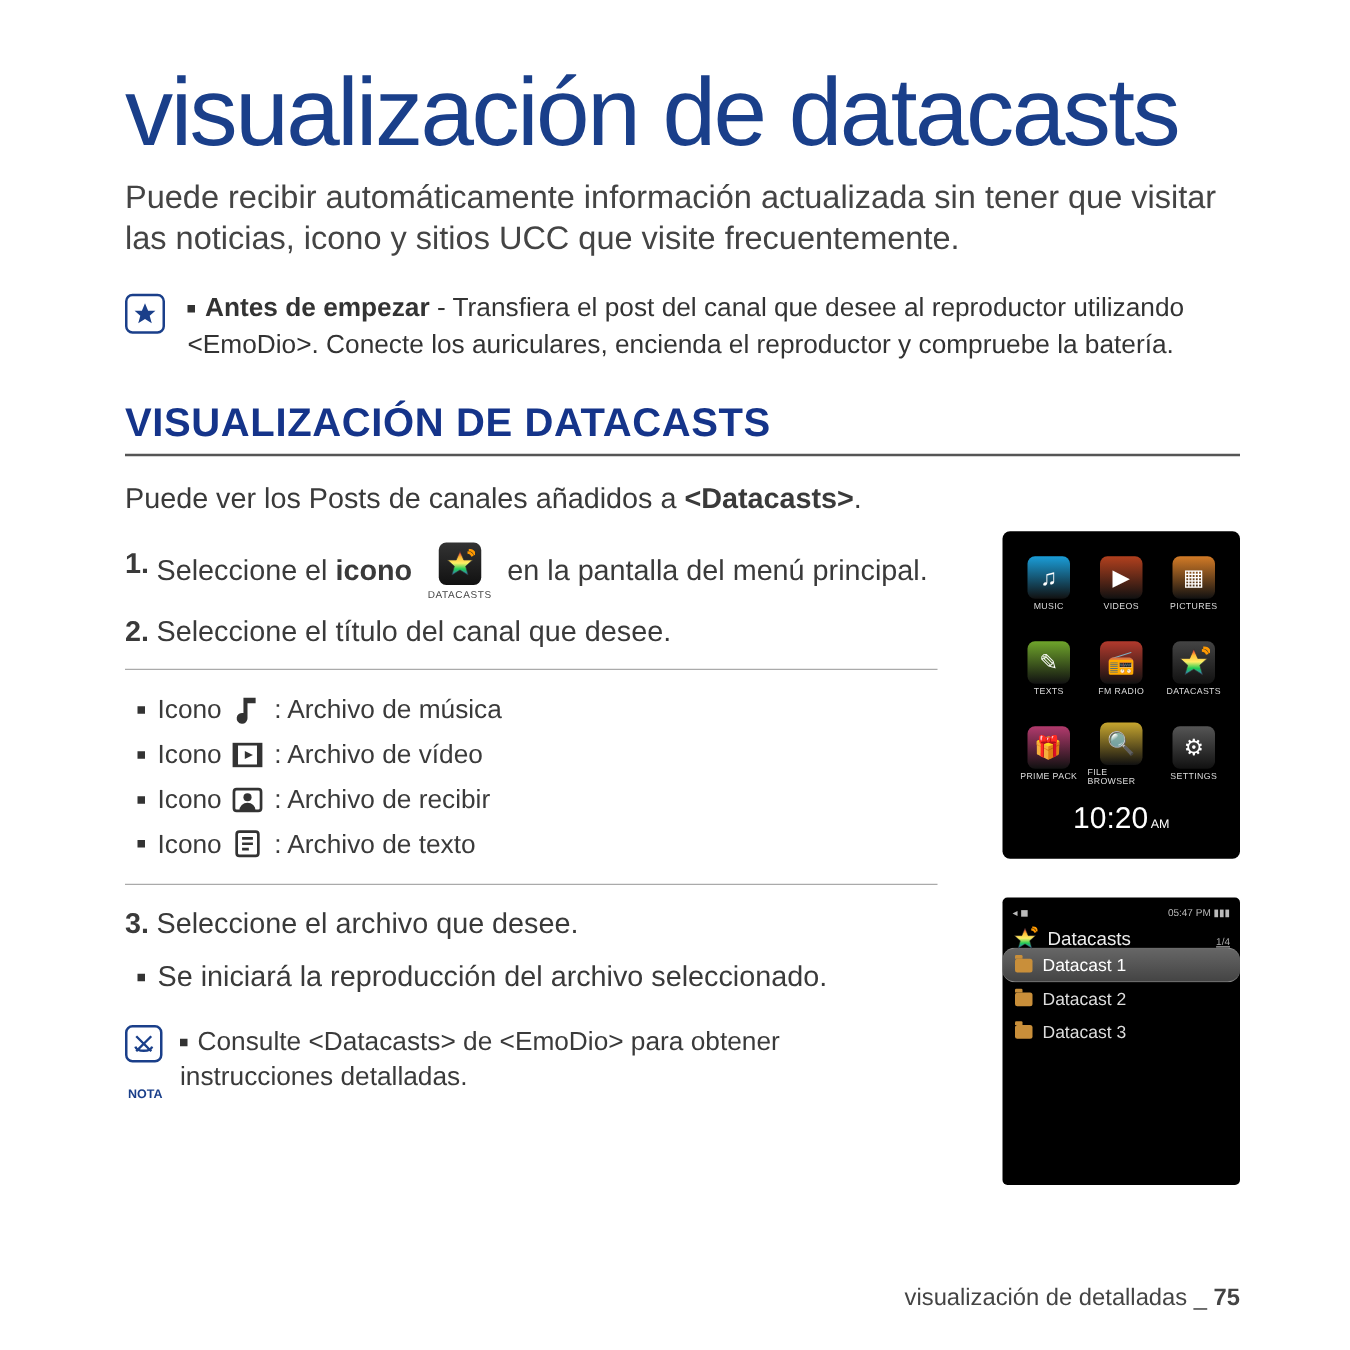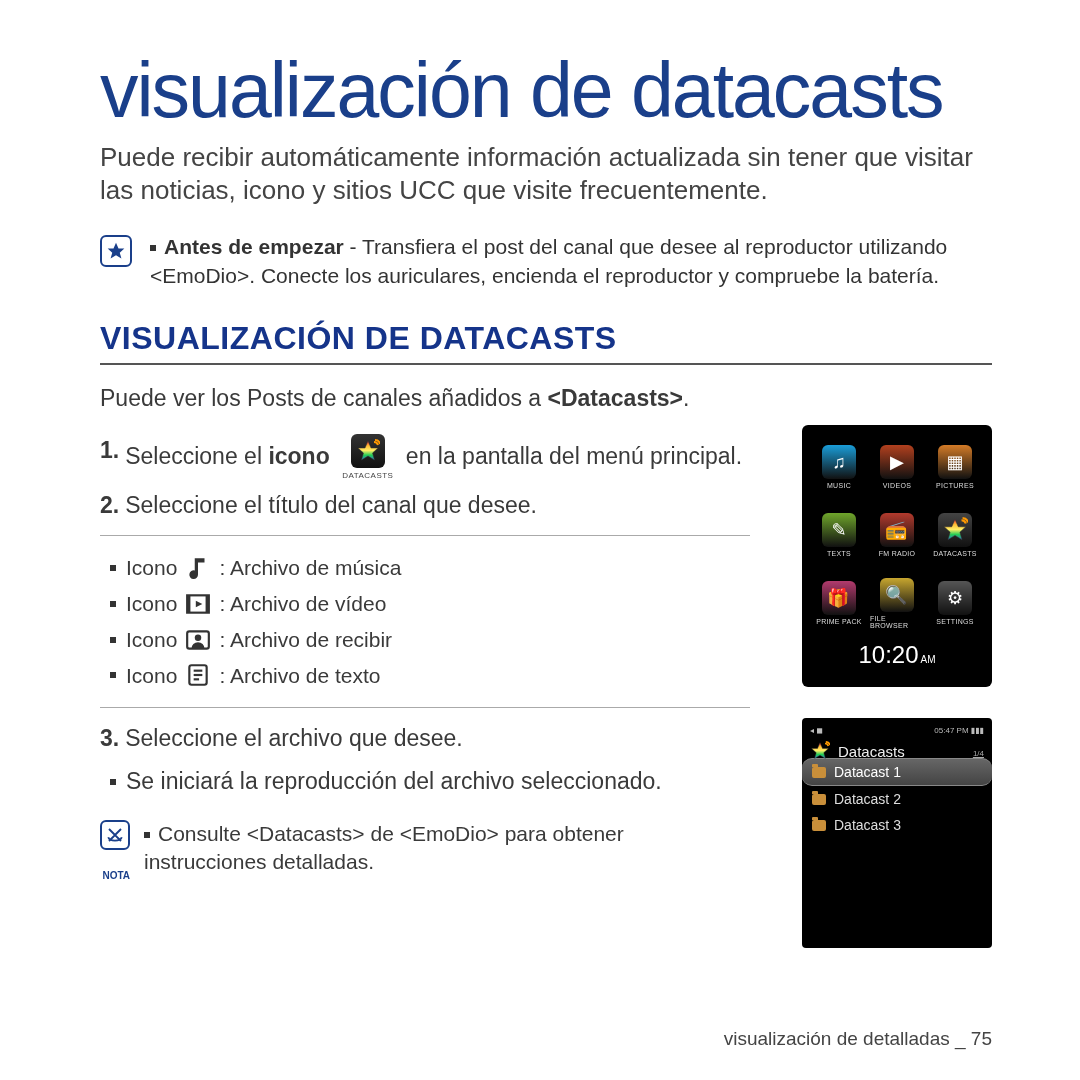--- a/index.html
+++ b/index.html
@@ -96,21 +96,21 @@
   .device2 .item.sel { background:linear-gradient(#666,#444); color:#fff;
     border-top:1px solid #888; border-bottom:1px solid #888;}
   .folder { width:14px; height:11px; background:#c98f3a; border-radius:2px;
     position:relative;}
   .folder::before { content:""; position:absolute; top:-3px; left:0; width:6px; height:3px;
     background:#c98f3a; border-radius:1px 1px 0 0;}
 
   .footer {
     position:absolute; bottom:30px; right:88px; font-size:19px; color:#444;
   }
-  .footer .num { font-weight:400; }
+  .footer .num { font-weight:700; }
   .rainbow-star { stroke:#333; stroke-width:0.5;}
 </style>
 </head>
 <body>
 
 <svg width="0" height="0" style="position:absolute">
   <defs>
     <linearGradient id="rb" x1="0" y1="0" x2="0" y2="1">
       <stop offset="0%" stop-color="#e23"></stop>
         <stop offset="25%" stop-color="#fb3"></stop>

